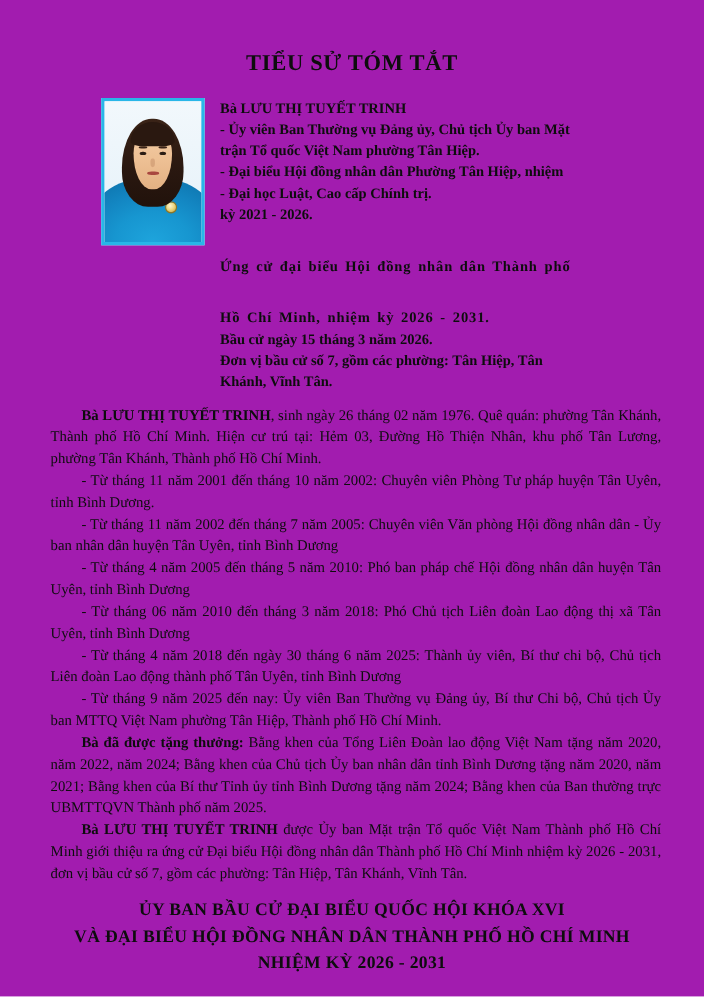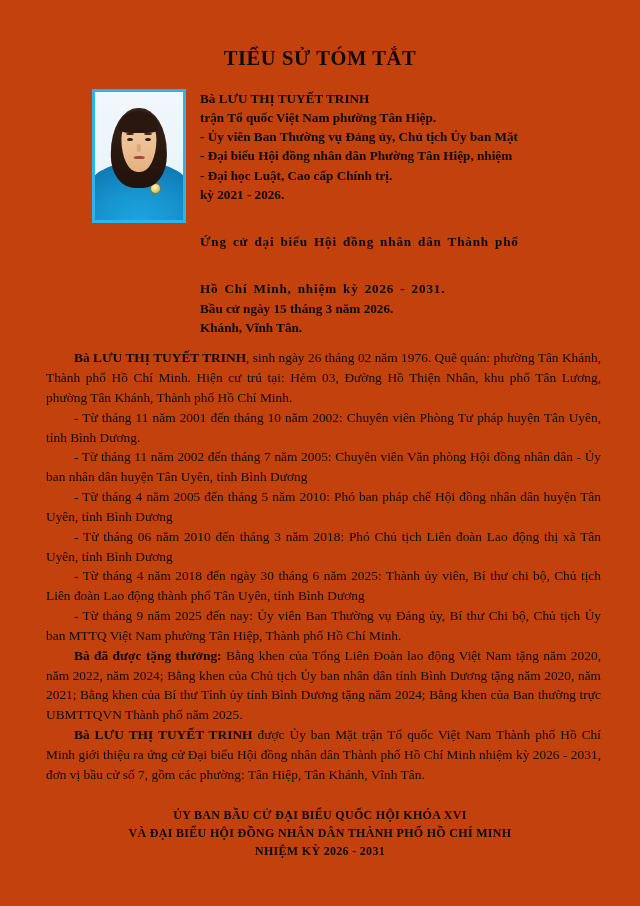--- a/index.html
+++ b/index.html
@@ -10,21 +10,21 @@
   }
   body {
     font-family: "Liberation Serif", "DejaVu Serif", serif;
     color: #0d0d0d;
   }
   .page {
     position: relative;
     width: 640px;
     height: 906px;
     margin: 0 auto;
-    background: #c2410c;
+    background: #a21caf;
     overflow: hidden;
     box-sizing: border-box;
   }
 
   
   .doc-title {
     text-align: center;
     font-size: 20.5px;
     font-weight: bold;
     letter-spacing: 0.6px;
@@ -201,23 +201,23 @@
   .body-block p {
     margin: 0;
     text-align: justify;
     text-indent: 28px;
   }
   .body-block p.noind { text-indent: 28px; }
   .body-block b { font-weight: bold; }
 
   
   .footer {
-    margin-top: 22px;
+    margin-top: 12px;
     text-align: center;
-    font-size: 12px;
+    font-size: 16px;
     font-weight: bold;
     line-height: 1.5;
     letter-spacing: 0.3px;
   }
   .footer div { margin: 0; }
 </style>
 </head>
 <body>
 
 <div class="page">
@@ -240,28 +240,29 @@
         <div class="ph-brow r"></div>
         <div class="ph-eye l"></div>
         <div class="ph-eye r"></div>
         <div class="ph-nose"></div>
         <div class="ph-mouth"></div>
       </div>
     </div>
 
     <div class="identity">
       <p class="ln">Bà LƯU THỊ TUYẾT TRINH</p>
+      <p class="ln just">- Ủy viên Ban Thường vụ Đảng ủy, Chủ tịch Ủy ban Mặt</p>
       <p class="ln">trận Tổ quốc Việt Nam phường Tân Hiệp.</p>
-      <p class="ln just">- Ủy viên Ban Thường vụ Đảng ủy, Chủ tịch Ủy ban Mặt</p>
       <p class="ln just">- Đại biểu Hội đồng nhân dân Phường Tân Hiệp, nhiệm</p>
       <p class="ln">- Đại học Luật, Cao cấp Chính trị.</p>
       <p class="ln">kỳ 2021 - 2026.</p>
       <p class="ln wide just">Ứng cử đại biểu Hội đồng nhân dân Thành phố</p>
       <p class="ln wide">Hồ Chí Minh, nhiệm kỳ 2026 - 2031.</p>
       <p class="ln">Bầu cử ngày 15 tháng 3 năm 2026.</p>
+      <p class="ln just">Đơn vị bầu cử số 7, gồm các phường: Tân Hiệp, Tân</p>
       <p class="ln">Khánh, Vĩnh Tân.</p>
     </div>
 
   </div>
 
   <div class="body-block">
 
     <p><b>Bà LƯU THỊ TUYẾT TRINH</b><span>, sinh ngày 26 tháng 02 năm 1976. Quê quán: phường Tân Khánh, Thành phố Hồ Chí Minh. Hiện cư trú tại: Hẻm 03, Đường Hồ Thiện Nhân, khu phố Tân Lương, phường Tân Khánh, Thành phố Hồ Chí Minh.</span></p>
 
 

